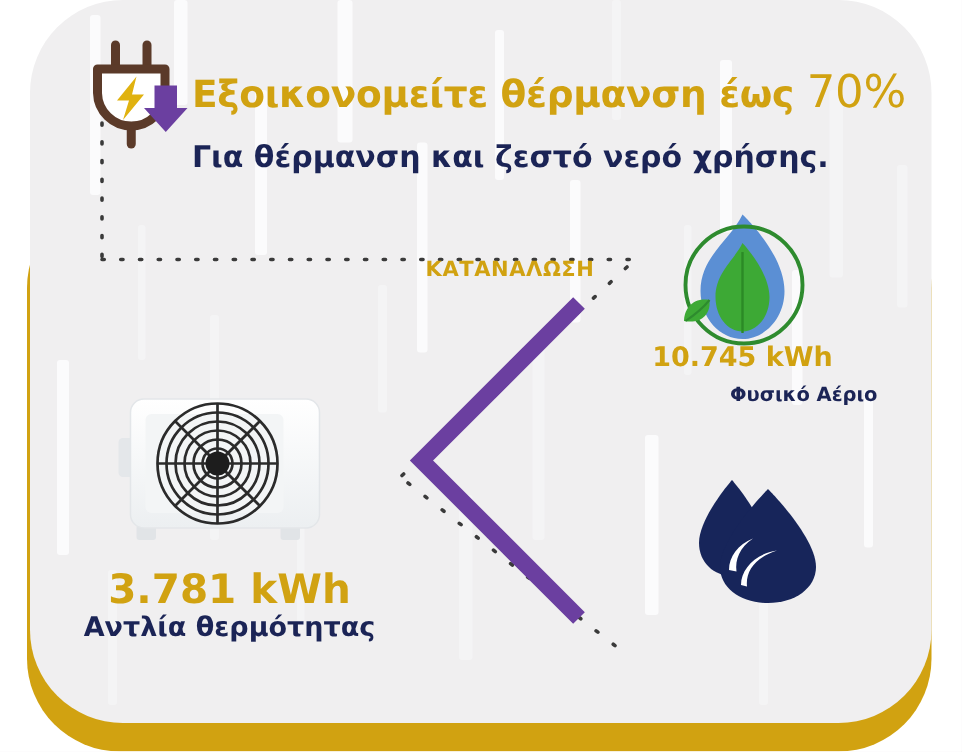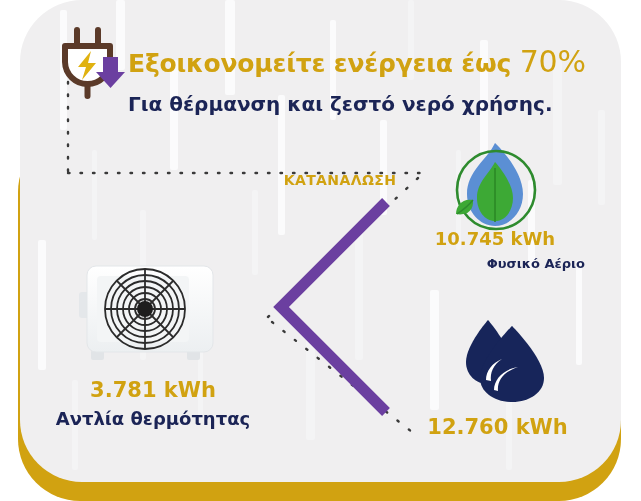--- a/index.html
+++ b/index.html
@@ -112,21 +112,21 @@
     width: 155px;
     height: 105px;
   }
   .hp-label-value {
     position: absolute;
     left: 28px;
     top: 378px;
     width: 210px;
     text-align: center;
     color: #D1A211;
-    font-size: 21px;
+    font-size: 27px;
     font-weight: bold;
   }
   .hp-label-name {
     position: absolute;
     left: 28px;
     top: 408px;
     width: 210px;
     text-align: center;
     color: #1B2456;
     font-size: 18px;
@@ -247,21 +247,21 @@
         </g>
         <path d="M 9 22 L 54 22 L 54 38 A 22.5 22.5 0 0 1 31.5 60 A 22.5 22.5 0 0 1 9 38 Z" fill="#ffffff" stroke="#5B3A29" stroke-width="6" stroke-linejoin="round"></path>
         <path d="M 35 27 L 22 43 L 30 43 L 26 56 L 40 39 L 32 39 Z" fill="#E0B210"></path>
         <g>
           <path d="M 47 33 L 62 33 L 62 48 L 69 48 L 54.5 64 L 40 48 L 47 48 Z" fill="#6B3FA0"></path>
         </g>
       </svg>
     </div>
 
     <div class="headline">
-      <span>Εξοικονομείτε ενέργεια έως </span><span class="pct">70%</span>
+      <span>Εξοικονομείτε θέρμανση έως </span><span class="pct">70%</span>
     </div>
     <div class="subline">Για θέρμανση και ζεστό νερό χρήσης.</div>
     <div class="consumption-label">ΚΑΤΑΝΑΛΩΣΗ</div>
 
     <div class="heatpump">
       <svg width="155" height="108" viewBox="0 0 155 108">
         <defs>
           <linearGradient id="hpbody" x1="0" y1="0" x2="0" y2="1">
             <stop offset="0" stop-color="#ffffff"></stop>
             <stop offset="1" stop-color="#eceff1"></stop>
@@ -304,16 +304,15 @@
     <div class="gas-name">Φυσικό Αέριο</div>
 
     <div class="oil-icon">
       <svg width="92" height="88" viewBox="0 0 92 88">
         <path d="M 28 4 C 28 4 50 29 50 46 C 50 59 40 68 28 68 C 16 68 6 59 6 46 C 6 29 28 4 28 4 Z" fill="#17255A"></path>
         <path d="M 52 10 C 52 10 84 42 84 62 C 84 76 70 86 52 86 C 34 86 20 76 20 62 C 20 42 52 10 52 10 Z" fill="#17255A"></path>
         <path d="M 26 64 C 26 55 32 47 42 43 C 33 49 30 57 31 65 Z" fill="#ffffff"></path>
         <path d="M 34 74 C 34 63 44 53 58 51 C 43 56 37 65 38 75 Z" fill="#ffffff"></path>
       </svg>
     </div>
-    <div class="oil-value">12.760 kWh</div>
 
   </div>
 </div>
 
 </body></html>

